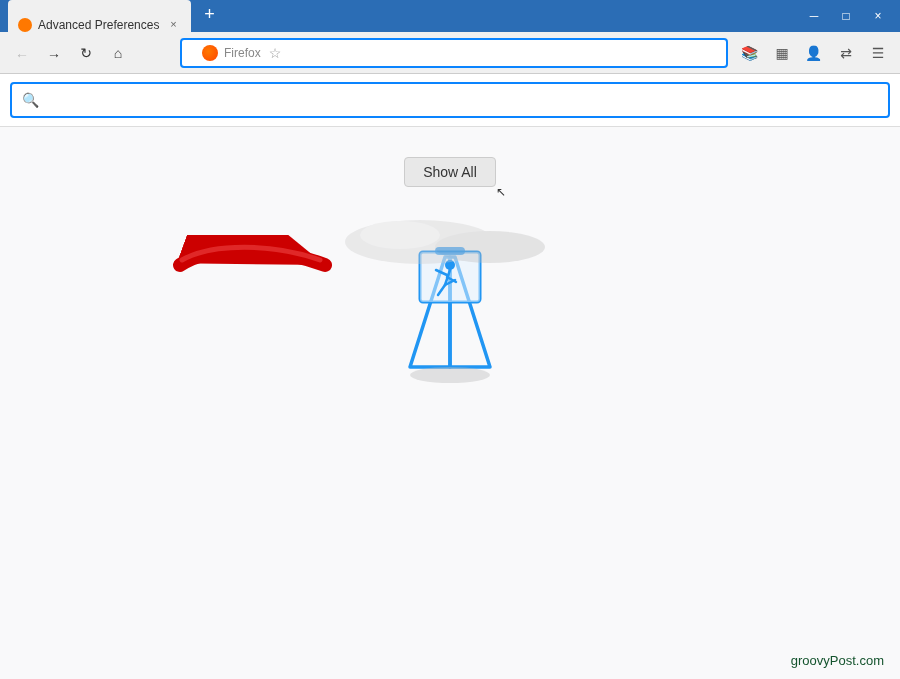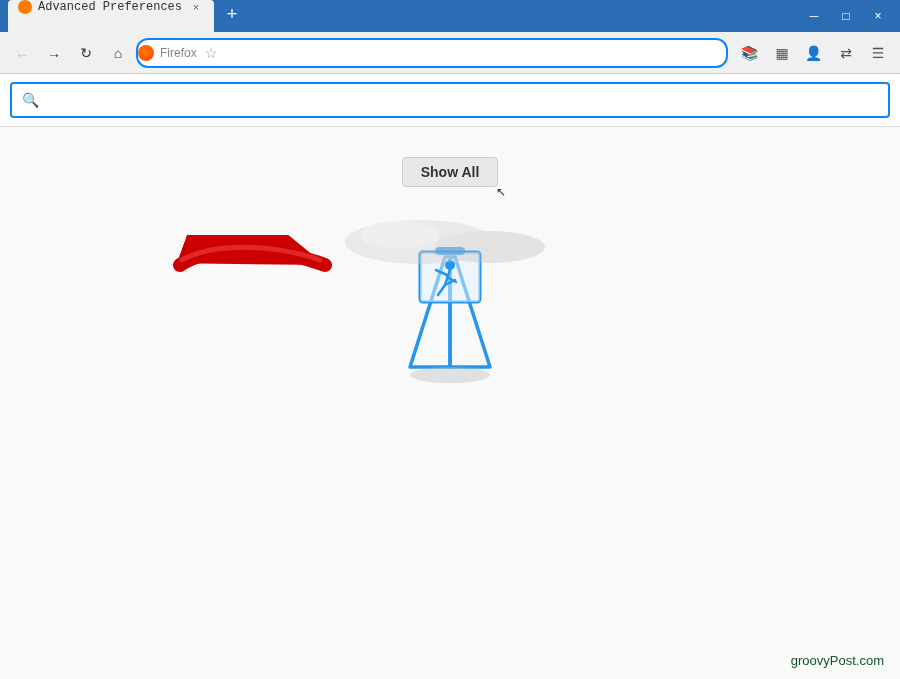--- a/index.html
+++ b/index.html
@@ -17,28 +17,27 @@
     .tab-bar {
       display: flex;
       align-items: stretch;
       flex: 1;
       height: 100%;
     }
     .tab-active {
       background: #f0f0f0;
       border-radius: 4px 4px 0 0;
       display: flex;
-      align-items: flex-start;
+      align-items: flex-end;
       padding: 0 10px;
       gap: 6px;
       font-size: 12px;
       color: #333;
       min-width: 180px;
       max-width: 220px;
-      font-family: Liberation Mono, monospace;
     }
     .tab-label {
       flex: 1;
       white-space: nowrap;
       overflow: hidden;
       text-overflow: ellipsis;
       font-size: 12px;
       color: #333;
     }
     .tab-close {
@@ -104,24 +103,25 @@
       color: #333;
       font-size: 14px;
     }
     .nav-btn.disabled { color: #bbb; cursor: default; }
     .address-bar-container {
       flex: 1;
       display: flex;
       align-items: center;
       background: #fff;
       border: 2px solid #0a84ff;
-      border-radius: 12px;
+      border-radius: 4px;
       height: 30px;
-      padding: 0 0;
+      padding: 0 20px;
       gap: 6px;
+      margin-left: 44px;
     }
     .firefox-icon {
       width: 16px;
       height: 16px;
       display: flex;
       align-items: center;
       justify-content: center;
       flex-shrink: 0;
     }
     .firefox-logo {
@@ -207,21 +207,20 @@
       background: #e8e8e8;
       border: 1px solid #ccc;
       border-radius: 4px;
       padding: 6px 18px;
       font-size: 14px;
       color: #333;
       cursor: pointer;
       display: inline-block;
       position: relative;
       z-index: 2;
-      font-weight: bold;
     }
 
     
     .illustration-area {
       display: flex;
       flex-direction: column;
       align-items: center;
       margin-top: 50px;
     }
 

